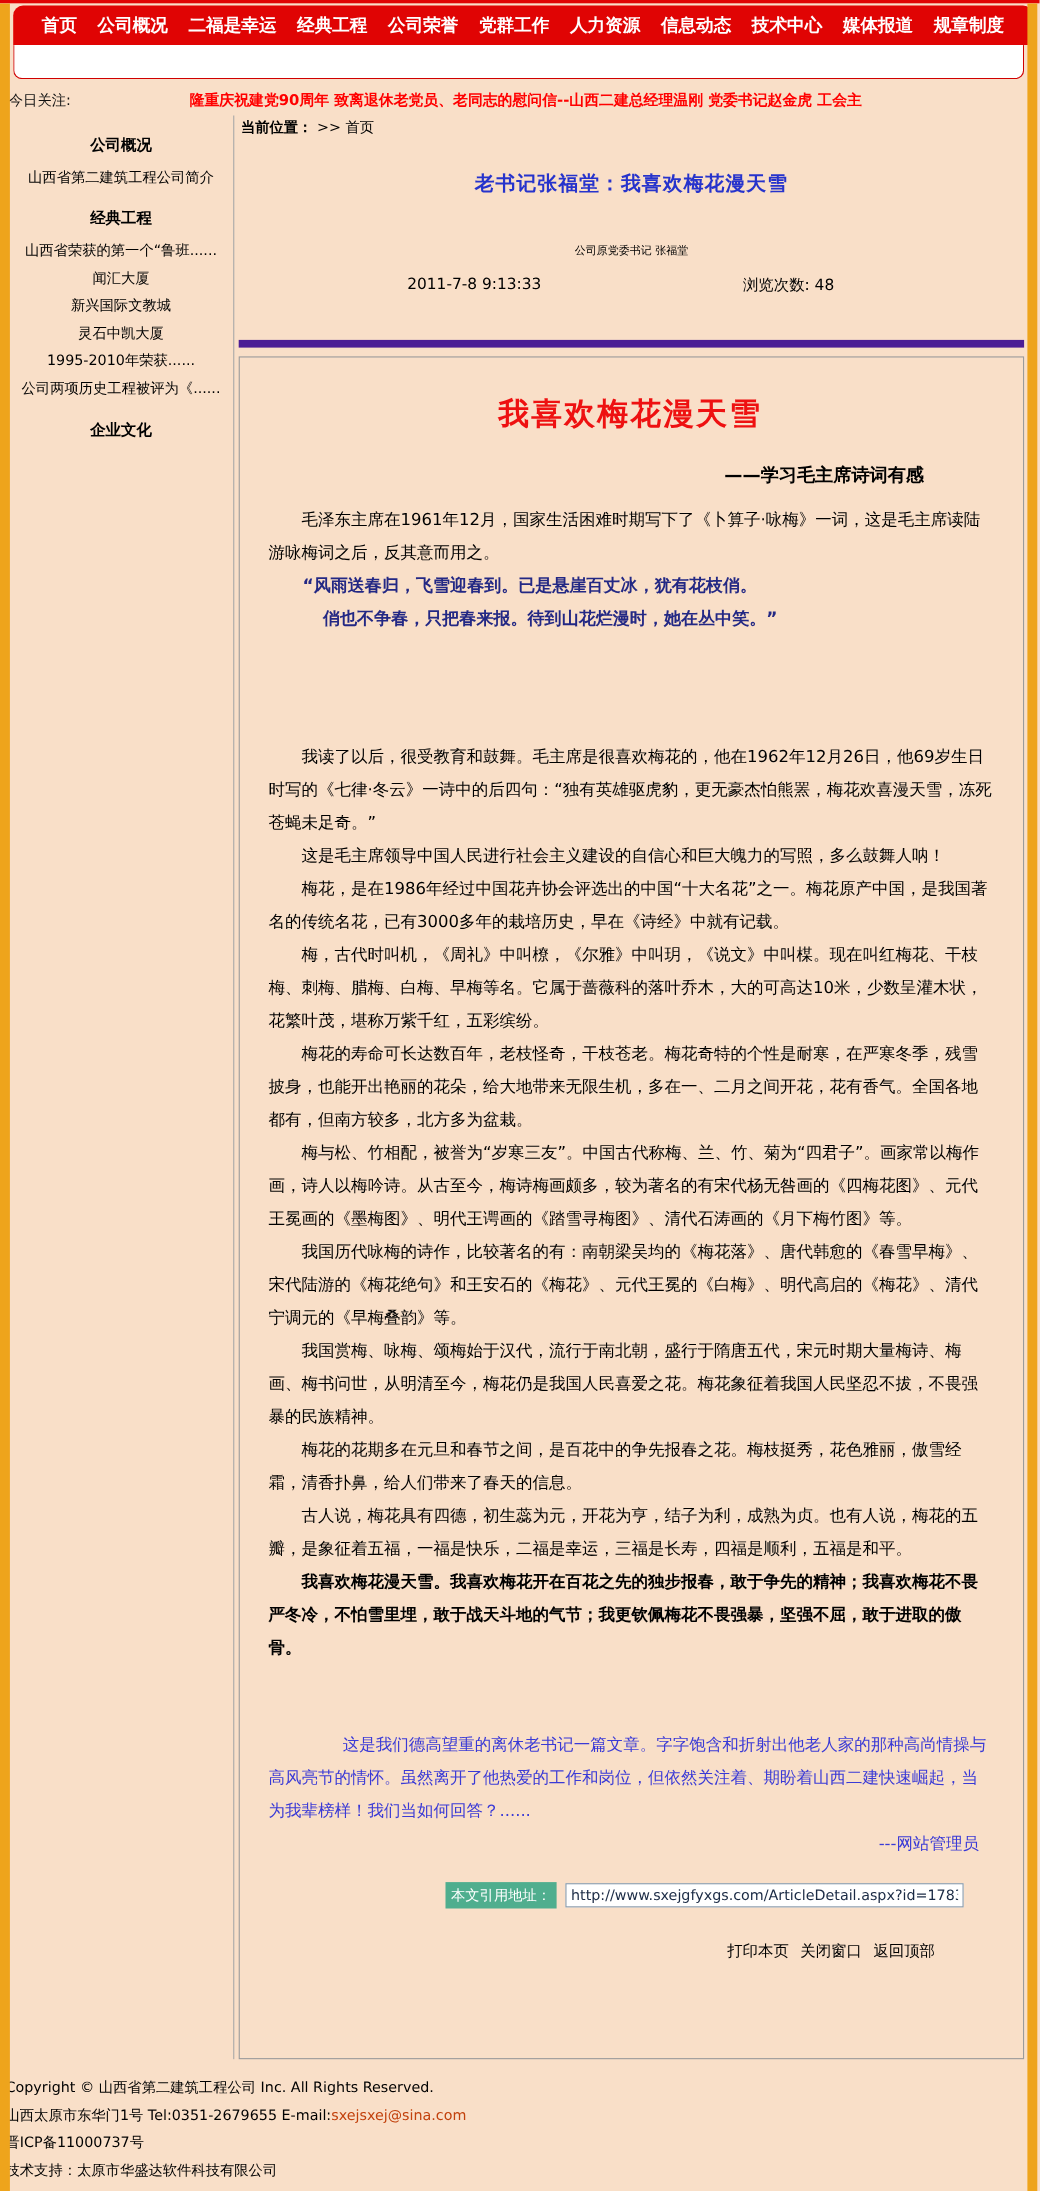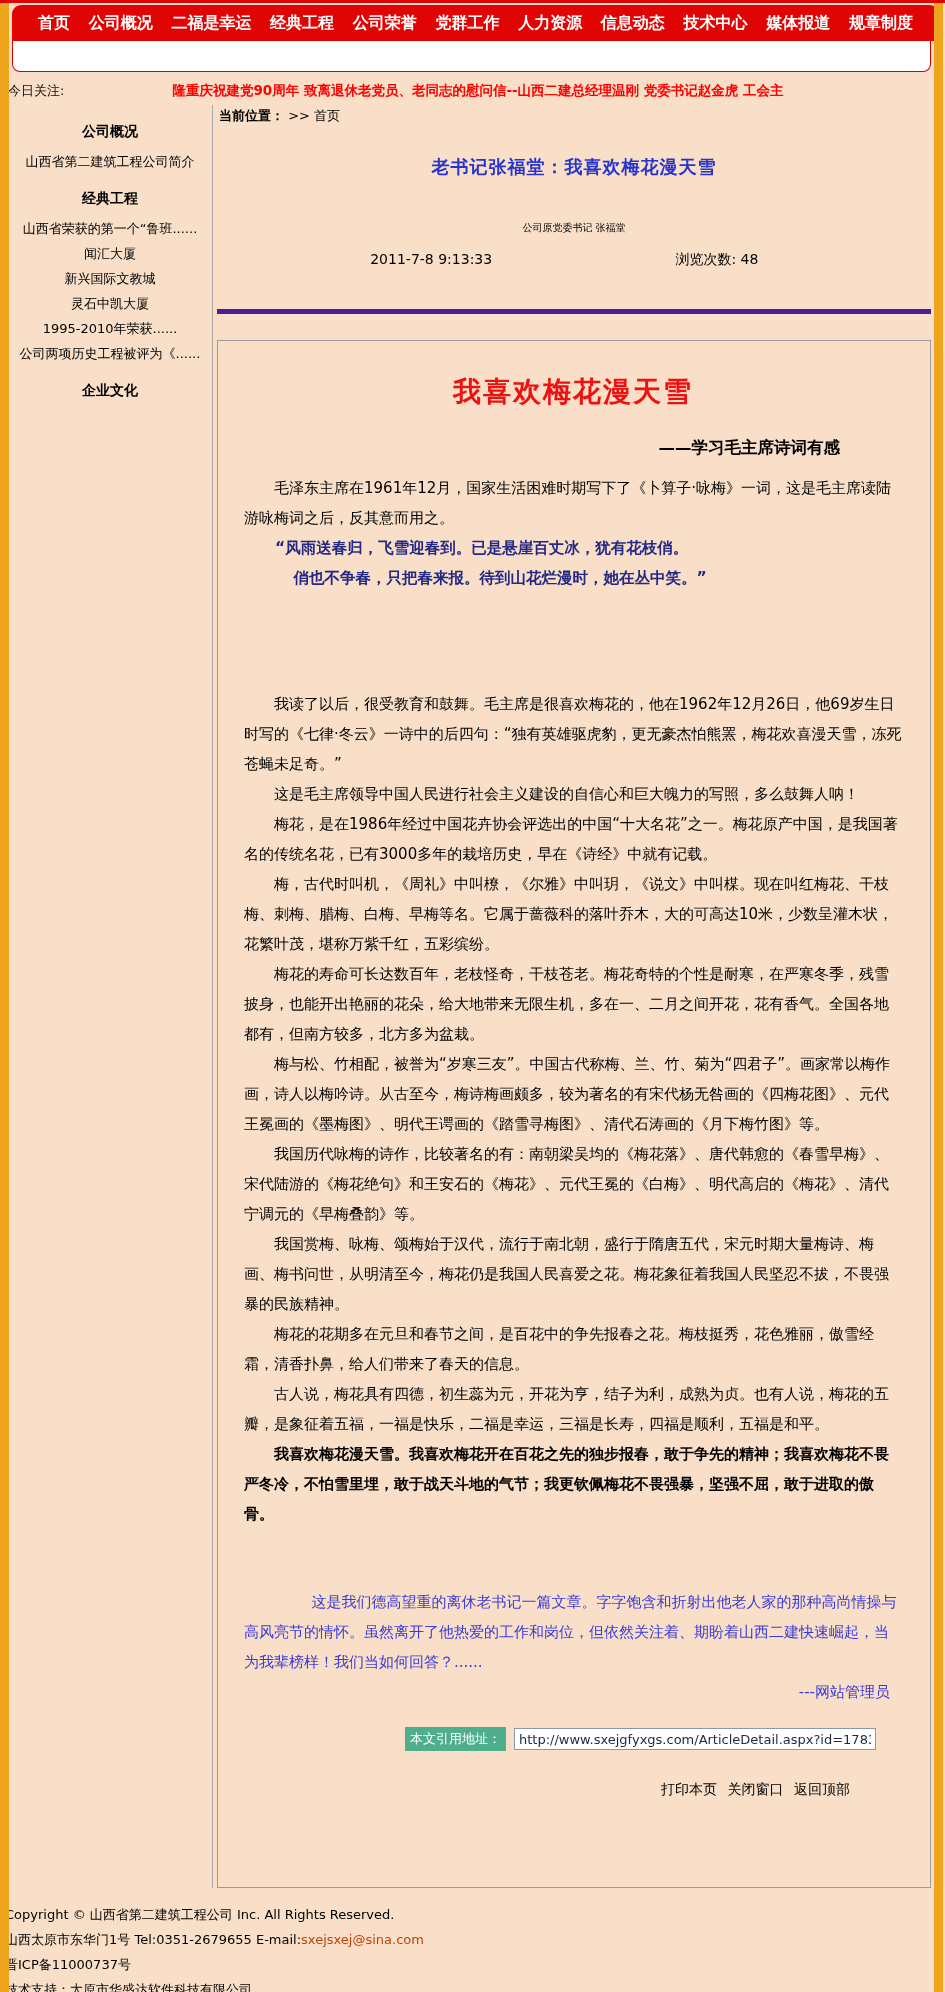--- a/index.html
+++ b/index.html
@@ -32,29 +32,29 @@
   
   .main{display:flex;margin:4px 14px 0 8px;}
   .sidebar{width:205px;border-right:1px solid #A9A9A9;min-height:520px;padding-top:2px;box-sizing:border-box;}
   .side-title{font-weight:bold;font-size:14px;text-align:center;margin:16px 0 8px 0;}
   .side-link{font-size:13px;text-align:center;line-height:25px;cursor:pointer;}
   .content{flex:1;padding-left:4px;min-width:0;}
   .breadcrumb{font-size:13px;margin:2px 0 0 2px;}
   .breadcrumb b{font-weight:bold;margin-top:16px;}
   .crumb-home{cursor:pointer;}
   
-  .header-box{border-bottom:5px solid #4c1d95;padding-bottom:40px;}
+  .header-box{border-bottom:7px solid #4c1d95;padding-bottom:40px;}
   .art-title{text-align:center;color:#2633CC;font-weight:bold;font-size:18px;margin-top:30px;letter-spacing:1px;}
   .art-author{text-align:center;font-size:10px;margin-top:42px;}
   .art-meta{display:flex;margin-top:16px;font-size:14px;}
   .art-date{flex:0 0 60%;text-align:center;}
   .art-views{flex:1;text-align:left;padding-left:30px;}
   
   .article-box{
-    border:1px solid #9B9B9B;margin-top:26px;margin-bottom:0;
+    border:1px solid #9B9B9B;margin-top:8px;margin-bottom:0;
     padding:6px 28px 24px 26px;min-height:1548px;box-sizing:border-box;
   }
   .art-heading{text-align:center;color:#EE1111;font-size:28px;font-weight:bold;letter-spacing:2px;margin:26px 0 10px 0;}
   .art-subheading{text-align:right;font-weight:bold;font-size:16.5px;padding-right:62px;margin:26px 0 14px 0;}
   .p-normal{font-size:15px;line-height:30px;text-indent:2em;margin:0;}
   .p-bold{font-size:15px;line-height:30px;text-indent:2em;margin:0;font-weight:bold;}
   .p-poem{font-size:15.5px;line-height:30px;color:#232884;font-weight:bold;text-indent:2em;margin:0;}
   .p-poem2{text-indent:3.2em;}
   .p-note{font-size:15px;line-height:30px;color:#3A3AD6;text-indent:4.5em;margin:0;}
   .p-sig{font-size:15px;line-height:30px;color:#3A3AD6;text-align:right;padding-right:12px;margin:0;}

